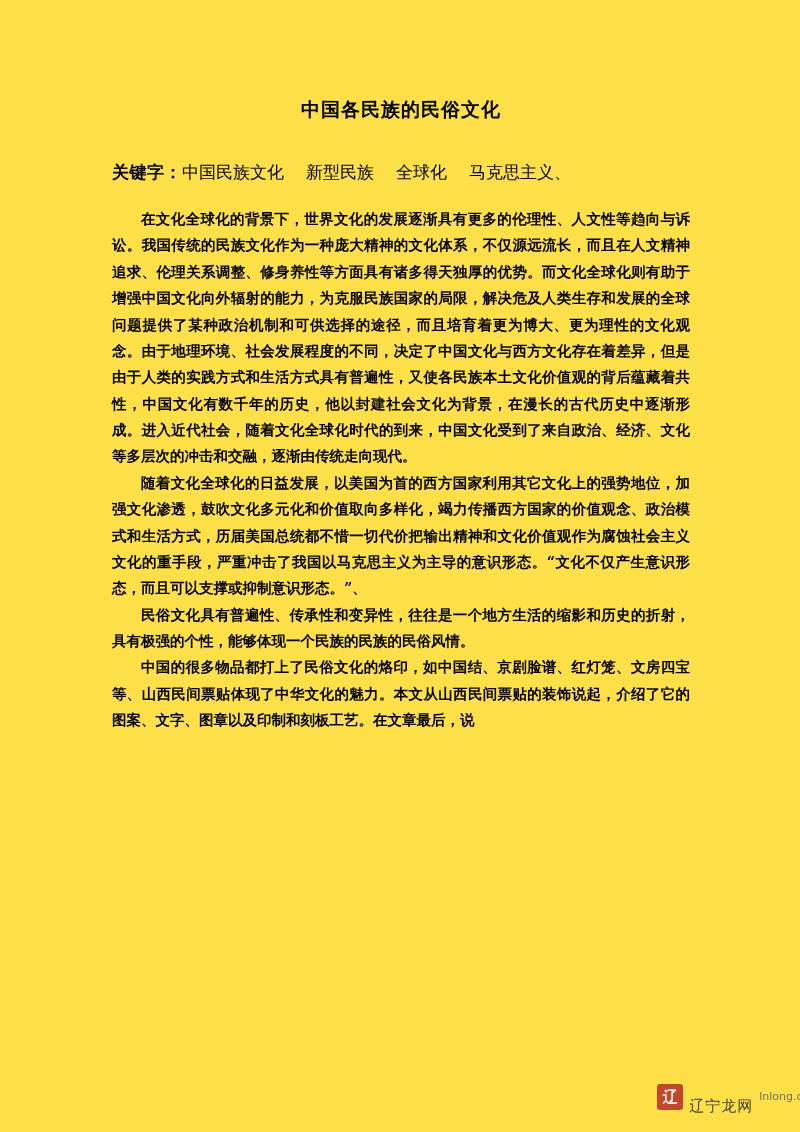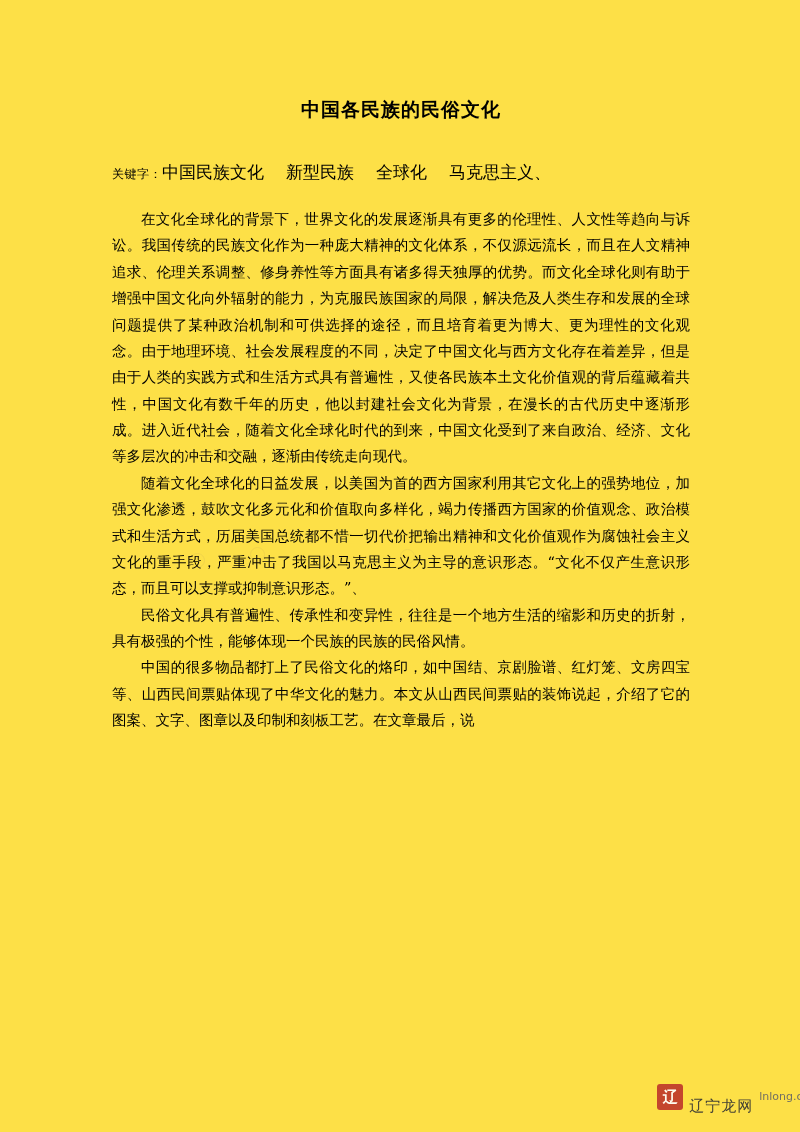--- a/index.html
+++ b/index.html
@@ -39,22 +39,22 @@
   }
   .section-block {
     margin-bottom: 18px;
   }
   .label-abstract {
     font-size: 17px;
     font-weight: bold;
     letter-spacing: 0.5px;
   }
   .label-keywords {
-    font-size: 12px;
-    font-weight: normal;
+    font-size: 17px;
+    font-weight: bold;
     letter-spacing: 0.5px;
   }
   .abstract-body {
     font-size: 14.5px;
     line-height: 1.85;
     text-align: justify;
     text-justify: inter-ideograph;
   }
   .keywords-body {
     font-size: 17px;
@@ -66,20 +66,21 @@
   p.para {
     font-size: 14.5px;
     line-height: 1.82;
     margin: 0;
     text-align: justify;
     text-justify: inter-ideograph;
     text-indent: 2em;
   }
   .body-text {
     margin-top: 18px;
+    font-weight: bold;
   }
   
   .wm-dots {
     position: absolute;
     left: 190px;
     top: 545px;
     width: 420px;
     height: 30px;
     pointer-events: none;
     opacity: 0.18;

